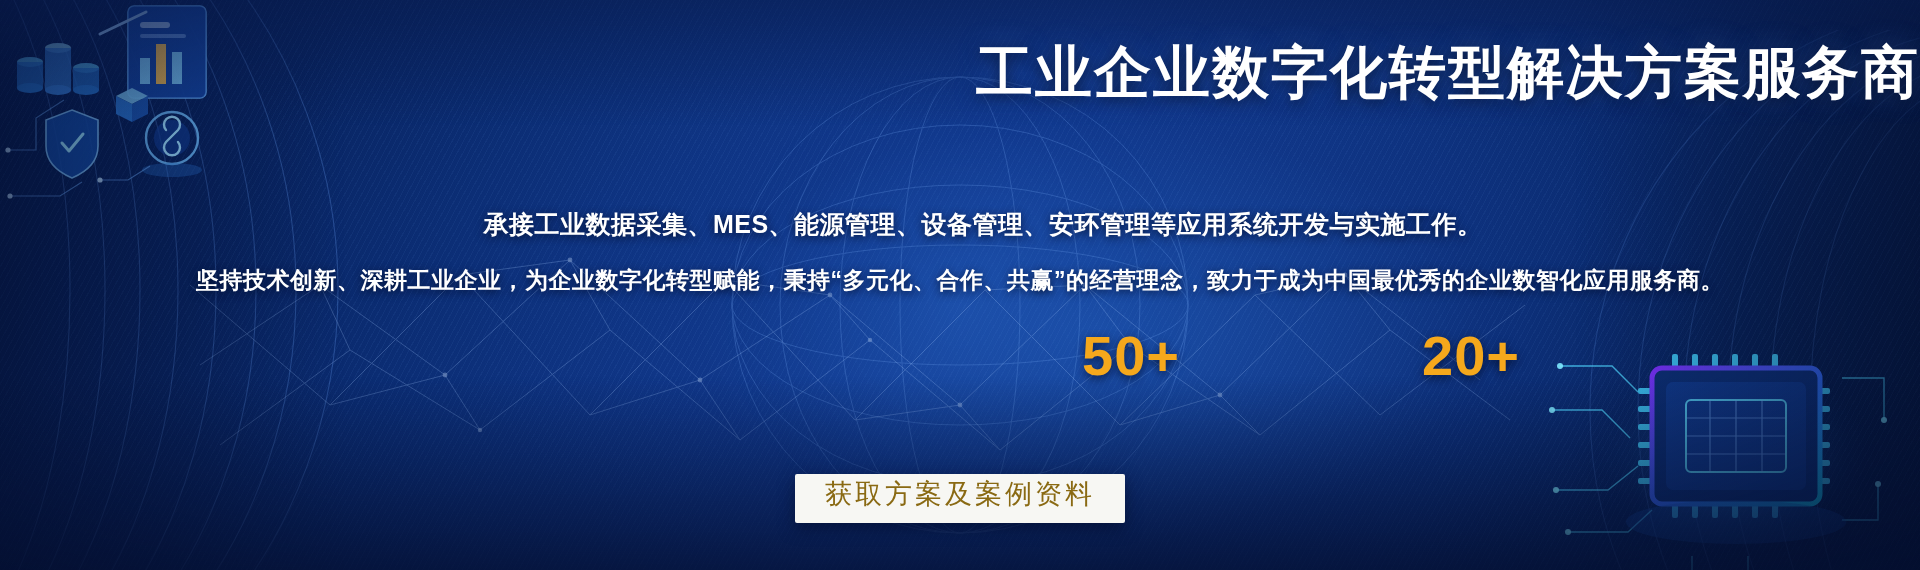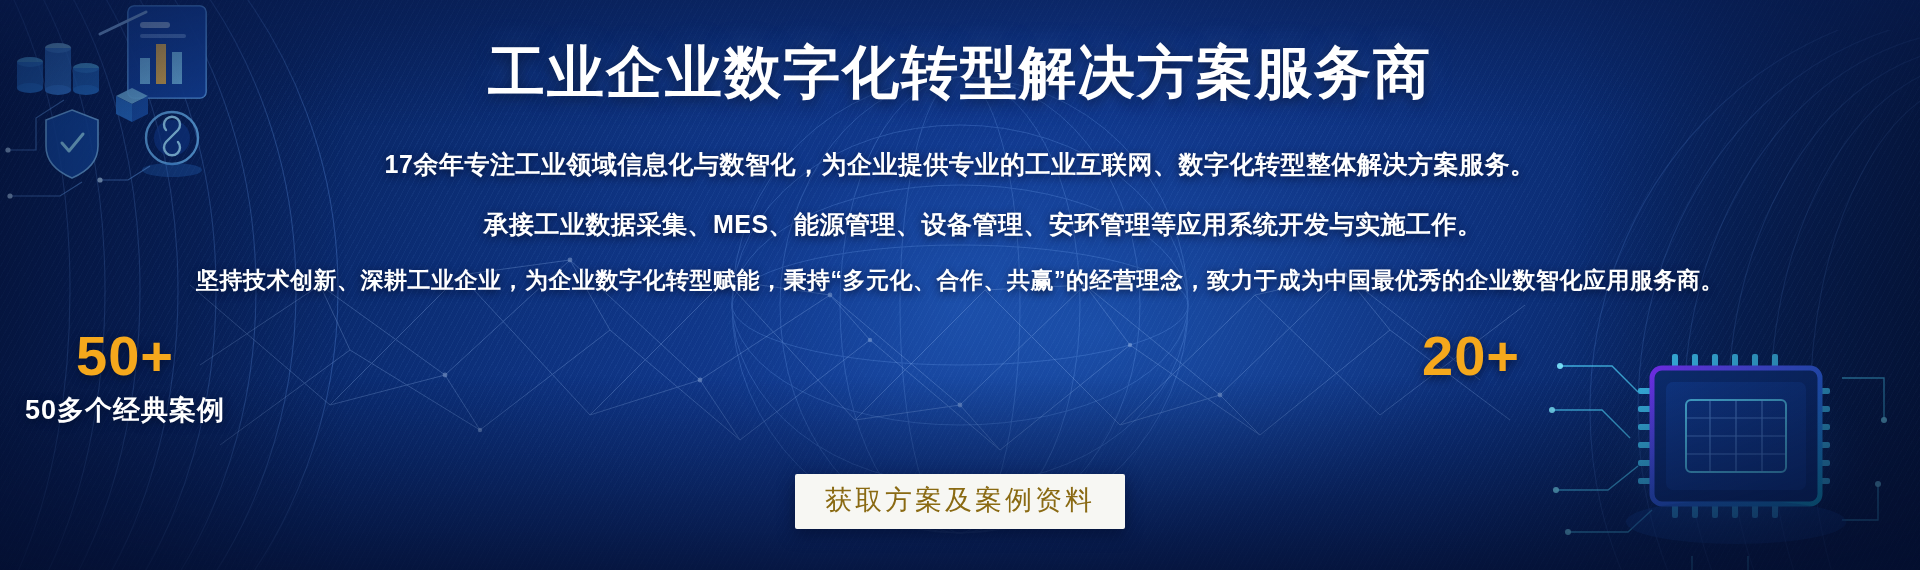--- a/index.html
+++ b/index.html
@@ -47,57 +47,57 @@
   
   .illus-left{ position:absolute; left:0; top:0; width:260px; height:230px; pointer-events:none; }
 
   
   .illus-right{ position:absolute; right:18px; bottom:0; width:360px; height:300px; pointer-events:none; }
 
   
   .content{ position:relative; z-index:5; width:1920px; height:570px; }
 
   .title{
-    position:absolute; top:40px; left:0; width:1920px; text-align:center;
+    position:absolute; top:40px; left:0; width:1920px; text-align:right;
     font-size:57px; line-height:64px; font-weight:bold; color:#ffffff;
     letter-spacing:2px;
     text-shadow:0 3px 14px rgba(2,12,40,.85), 0 0 26px rgba(90,150,255,.35);
   }
 
   .sub{
     position:absolute; left:0; width:1920px; text-align:center;
     color:#ffffff; font-weight:bold; letter-spacing:.5px;
     text-shadow:0 2px 8px rgba(3,14,44,.9);
   }
   .sub1{ top:148px; font-size:25px; }
   .sub2{ top:208px; font-size:25px;margin-left:23px; }
   .sub3{ top:265px; font-size:23px; }
 
   
   .stats{
     position:absolute; top:325px; left:0; width:1596px;
-    display:flex; justify-content:space-between; align-items:flex-start;
+    display:flex; justify-content:flex-end; align-items:flex-start;
   }
   .stat{ width:250px; text-align:center; }
   .stat + .stat{ margin-left:90px; }
   .stat-num{
     font-size:56px; line-height:62px; font-weight:bold; color:#f5a81c;
     text-shadow:0 3px 10px rgba(3,14,44,.75);
     letter-spacing:1px;
   }
   .stat-label{
     margin-top:6px; font-size:27px; line-height:34px; font-weight:bold; color:#ffffff;
     text-shadow:0 2px 8px rgba(3,14,44,.9);
     letter-spacing:1px;
   }
 
   
   .cta-wrap{ position:absolute; top:474px; left:0; width:1920px; display:flex; justify-content:center; }
   .cta{
-    display:inline-block; padding:10px 30px 12px;
+    display:inline-block; padding:4px 30px 12px;
     background:#f7f7f3; color:#8a6a13;
     font-size:27px; line-height:33px; letter-spacing:3px;
     border:0; border-radius:2px; cursor:pointer;
     box-shadow:0 5px 16px rgba(2,10,36,.55);
     font-family:"Liberation Sans","DejaVu Sans",sans-serif;
   }
 </style>
 </head>
 <body>
 
@@ -306,28 +306,26 @@
 
     <ellipse cx="194" cy="252" rx="110" ry="22" fill="#1a55b8" opacity="0.35"></ellipse>
   </svg>
 
   <div class="sheen"></div>
 
   <div class="content">
 
     <div class="title">工业企业数字化转型解决方案服务商</div>
 
-    <div class="sub sub1">17余年专注工业领域信息化与数智化，为企业提供专业的工业互联网、数字化转型整体解决方案服务。</div>
     <div class="sub sub2">承接工业数据采集、MES、能源管理、设备管理、安环管理等应用系统开发与实施工作。</div>
     <div class="sub sub3">坚持技术创新、深耕工业企业，为企业数字化转型赋能，秉持“多元化、合作、共赢”的经营理念，致力于成为中国最优秀的企业数智化应用服务商。</div>
 
     <div class="stats">
       <div class="stat">
         <div class="stat-num">50+</div>
-        <div class="stat-label">50多个经典案例</div>
       </div>
       <div class="stat">
         <div class="stat-num">20+</div>
       </div>
     </div>
 
     <div class="cta-wrap">
       <button class="cta">获取方案及案例资料</button>
     </div>
 

